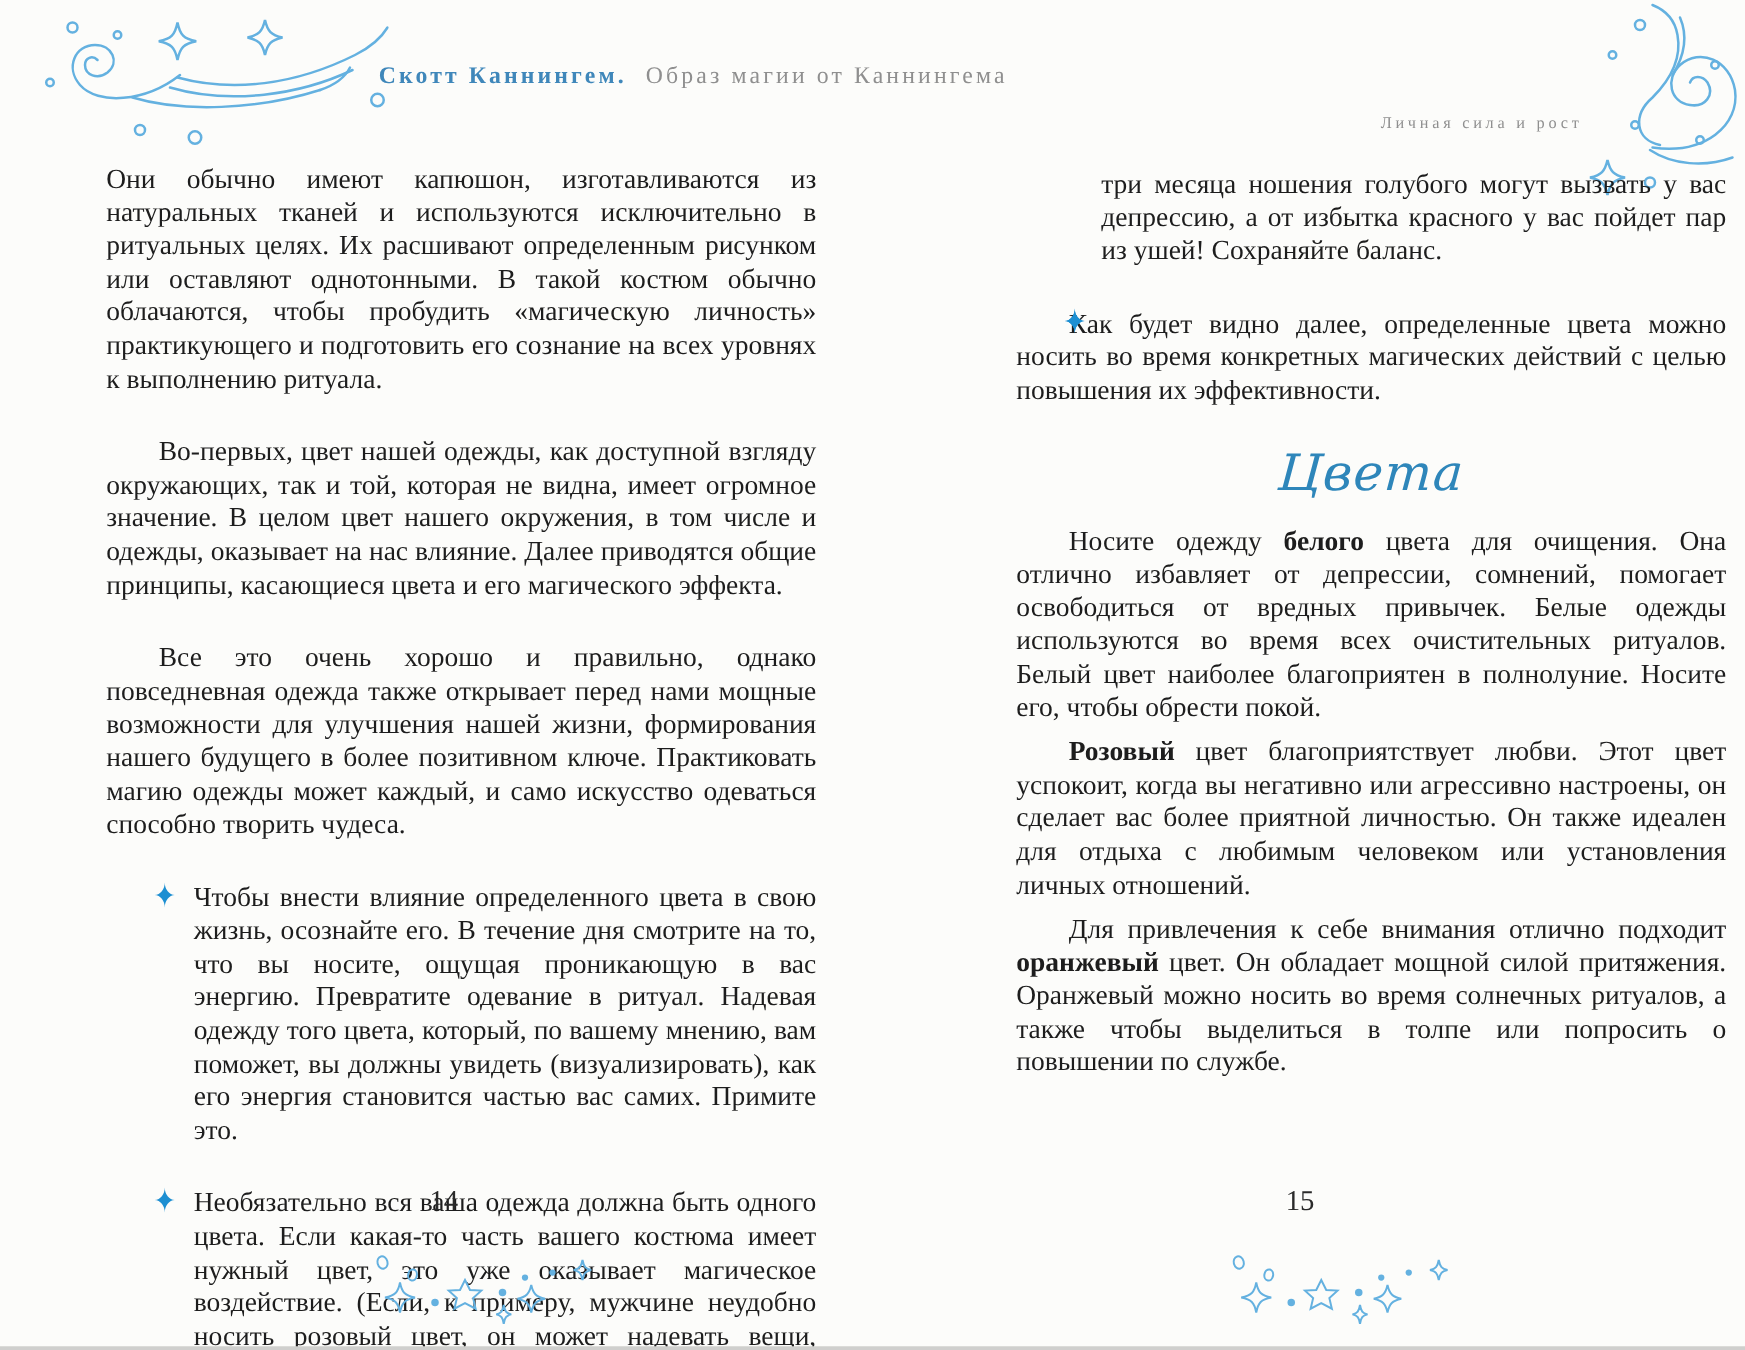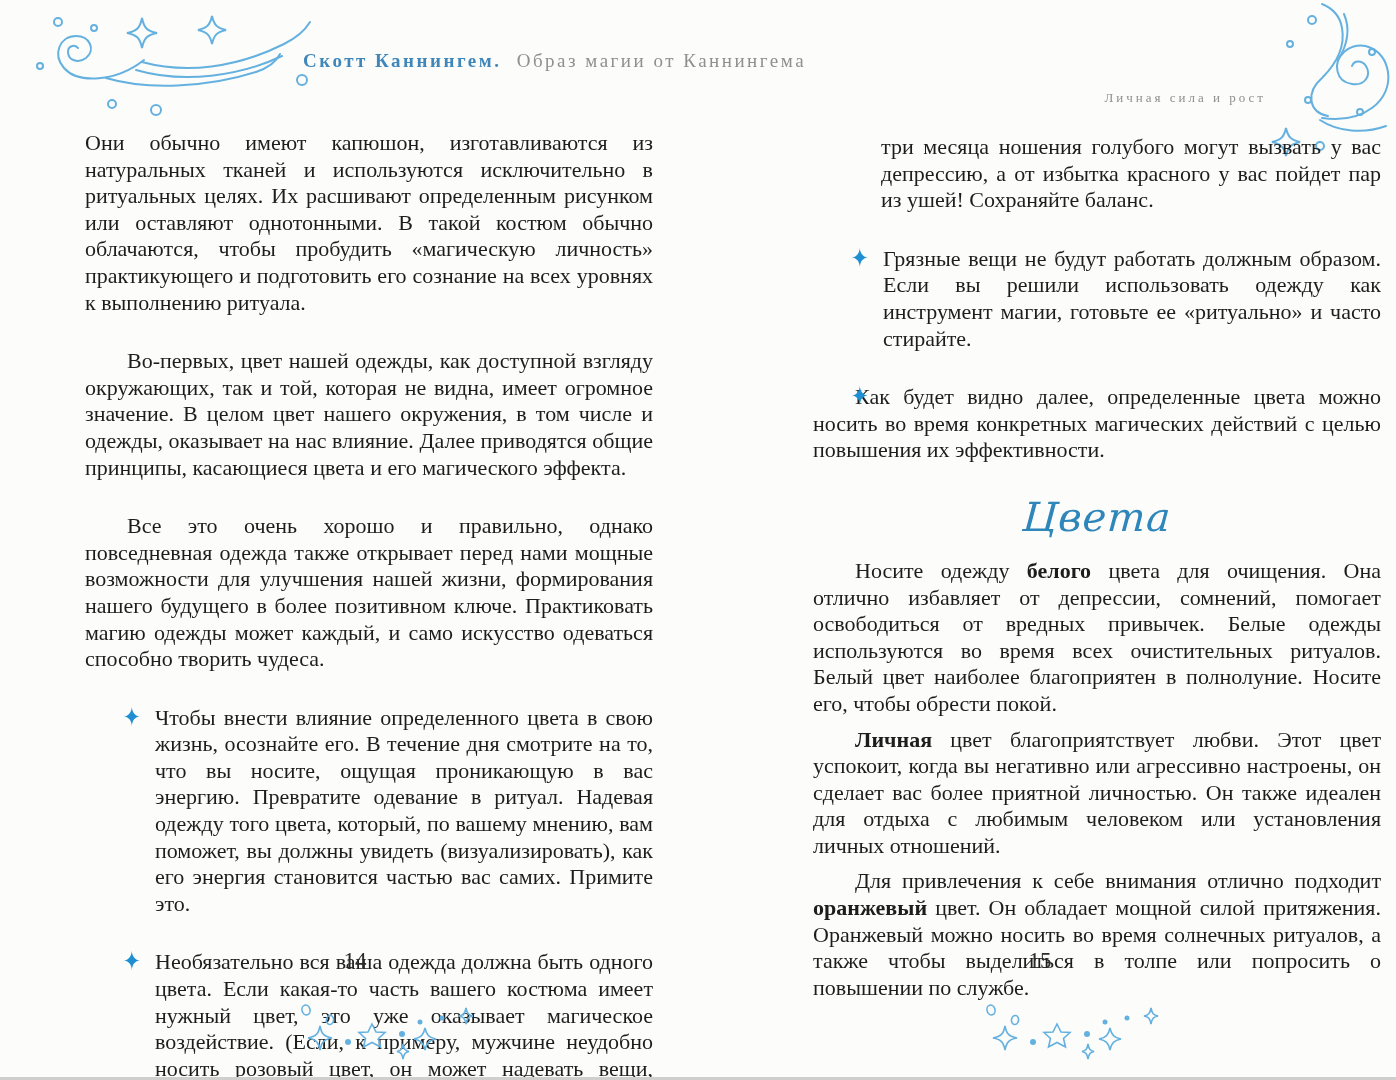--- a/index.html
+++ b/index.html
@@ -140,33 +140,32 @@
     <span class="sparkle">✦</span>
     <span>Как только вы достигли определенной цели, переходите к новому цвету и новой цели. Один и тот же цвет изо дня в день может привести к дисбалансу —</span>
   </div>
 </div>
 
 <div class="page-col page-col-right">
   <p class="body-text continuation">три месяца ношения голубого могут вызвать у вас депрессию, а от избытка красного у вас пойдет пар из ушей! Сохраняйте баланс.</p>
 
   <div class="body-text bullet-item">
     <span class="sparkle">✦</span>
-    <span>Грязные вещи не будут работать должным образом. Если вы решили использовать одежду как инструмент магии, готовьте ее «ритуально» и часто стирайте.</span>
   </div>
   <div class="body-text bullet-item">
     <span class="sparkle">✦</span>
   </div>
 
   <p class="body-text para-indent spaced-above">Как будет видно далее, определенные цвета можно носить во время конкретных магических действий с целью повышения их эффективности.</p>
 
   <h2 class="script-heading">Цвета</h2>
 
   <p class="body-text para-indent color-para"><span>Носите одежду </span><span class="bold-word">белого</span><span> цвета для очищения. Она отлично избавляет от депрессии, сомнений, помогает освободиться от вредных привычек. Белые одежды используются во время всех очистительных ритуалов. Белый цвет наиболее благоприятен в полнолуние. Носите его, чтобы обрести покой.</span></p>
 
-  <p class="body-text para-indent color-para"><span></span><span class="bold-word">Личная</span><span> цвет благоприятствует любви. Этот цвет успокоит, когда вы негативно или агрессивно настроены, он сделает вас более приятной личностью. Он также идеален для отдыха с любимым человеком или установления личных отношений.</span></p>
+  <p class="body-text para-indent color-para"><span></span><span class="bold-word">Розовый</span><span> цвет благоприятствует любви. Этот цвет успокоит, когда вы негативно или агрессивно настроены, он сделает вас более приятной личностью. Он также идеален для отдыха с любимым человеком или установления личных отношений.</span></p>
 
   <p class="body-text para-indent color-para"><span>Для привлечения к себе внимания отлично подходит </span><span class="bold-word">оранжевый</span><span> цвет. Он обладает мощной силой притяжения. Оранжевый можно носить во время солнечных ритуалов, а также чтобы выделиться в толпе или попросить о повышении по службе.</span></p>
 </div>
 
 <div class="page-number page-number-left">14</div>
 <div class="page-number page-number-right">15</div>
 
 <span class="footer-deco footer-deco-left">
   <svg width="190" height="60" viewBox="0 0 190 60" fill="none" xmlns="http://www.w3.org/2000/svg">
     <g stroke="#64b1e0" stroke-width="1.6" fill="none">

